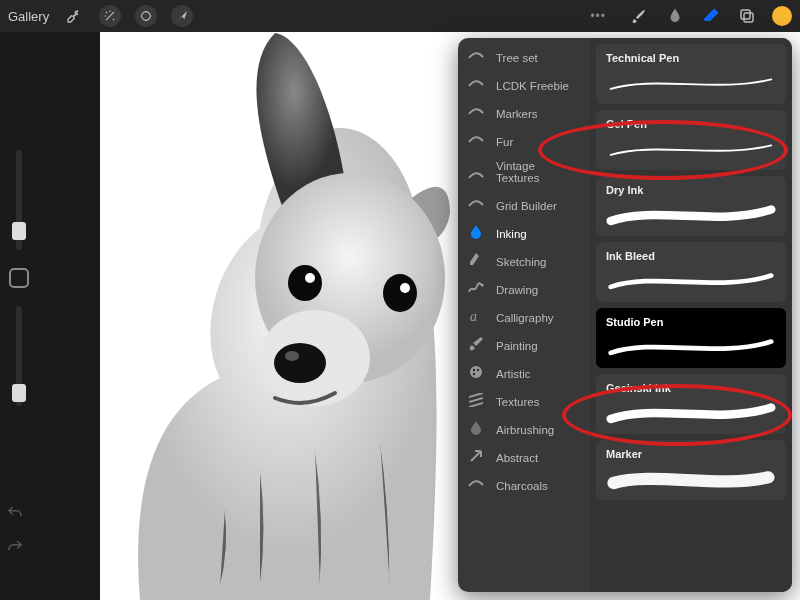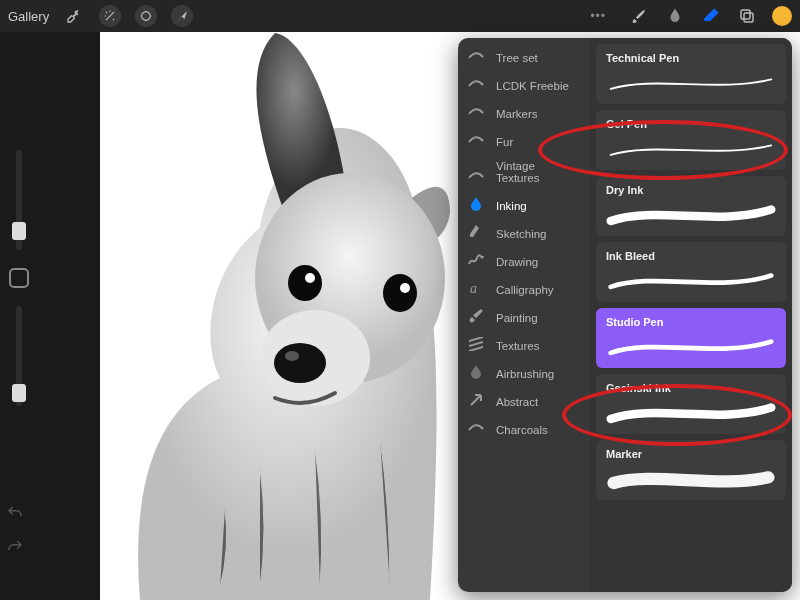--- a/index.html
+++ b/index.html
@@ -35,21 +35,21 @@
   .panel-body { flex:1; display:flex; overflow:hidden; }
 
   .cat-list { width: 132px; padding: 4px 0; overflow-y:auto; }
   .cat-item { display:flex; align-items:flex-end; gap:12px; padding:6px 10px; color:#bcbcbc; font-size:11.5px; cursor:pointer; }
   .cat-item .ci { width:16px; height:16px; display:flex; align-items:center; justify-content:center; color:#999; }
   .cat-item.active { color:#fff; }
   .cat-item.active .ci { color:#0a84ff; }
 
   .brush-list { flex:1; background: #343434; padding: 6px; overflow-y:auto; display:flex; flex-direction:column; gap:6px; position:relative;}
   .brush-card { background:#3d3d3d; border-radius:6px; padding:8px 10px 6px 10px; cursor:pointer; position:relative; }
-  .brush-card.selected { background:#8b5cf6; }
+  .brush-card.selected { background:#000000; }
   .brush-name { color:#eee; font-size:11px; font-weight:600; margin-bottom:6px; }
   .brush-card.selected .brush-name { color:#fff; }
   .stroke { height:28px; width:100%; }
 
   
   .anno { position:absolute; border:4px solid #d42020; border-radius:50%; pointer-events:none; z-index:30;}
 
   
   .cat-list::-webkit-scrollbar, .brush-list::-webkit-scrollbar { width:0; }
 </style>
@@ -202,20 +202,28 @@
           <span>Fur</span>
         </div>
         <div class="cat-item">
           <span class="ci">
             <svg width="16" height="10" viewBox="0 0 16 10">
               <path d="M1 7 Q8 -2 15 6" stroke="currentColor" stroke-width="2" fill="none"></path>
             </svg>
           </span>
           <span>Vintage Textures</span>
         </div>
+        <div class="cat-item">
+          <span class="ci">
+            <svg width="16" height="10" viewBox="0 0 16 10">
+              <path d="M1 7 Q8 -2 15 6" stroke="currentColor" stroke-width="2" fill="none"></path>
+            </svg>
+          </span>
+          <span>Grid Builder</span>
+        </div>
         <div class="cat-item active">
           <span class="ci">
             <svg width="12" height="14" viewBox="0 0 12 14" fill="currentColor">
               <path d="M6 0c2 4 5 6 5 9a5 5 0 11-10 0c0-3 3-5 5-9z"></path>
             </svg>
           </span>
           <span>Inking</span>
         </div>
         <div class="cat-item">
           <span class="ci">
@@ -244,20 +252,31 @@
         <div class="cat-item">
           <span class="ci">
             <svg width="14" height="14" viewBox="0 0 14 14" fill="currentColor">
               <path d="M12 0l2 2-7 7-3-3zM3 8c-2 1-3 3-2 5 2 1 4 0 5-2z"></path>
             </svg>
           </span>
           <span>Painting</span>
         </div>
         <div class="cat-item">
           <span class="ci">
+            <svg width="14" height="14" viewBox="0 0 14 14" fill="currentColor">
+              <circle cx="7" cy="7" r="6"></circle>
+              <circle cx="5" cy="5" r="1.2" fill="#2a2a2a"></circle>
+              <circle cx="9" cy="5" r="1.2" fill="#2a2a2a"></circle>
+              <circle cx="5" cy="9" r="1.2" fill="#2a2a2a"></circle>
+            </svg>
+          </span>
+          <span>Artistic</span>
+        </div>
+        <div class="cat-item">
+          <span class="ci">
             <svg width="14" height="14" viewBox="0 0 14 14" stroke="currentColor" stroke-width="2">
               <path d="M0 4l14-4M0 9l14-4M0 14l14-4"></path>
             </svg>
           </span>
           <span>Textures</span>
         </div>
         <div class="cat-item">
           <span class="ci">
             <svg width="12" height="14" viewBox="0 0 12 14" fill="currentColor">
               <path d="M6 0c2 4 5 6 5 9a5 5 0 11-10 0c0-3 3-5 5-9z" opacity=".6"></path>

